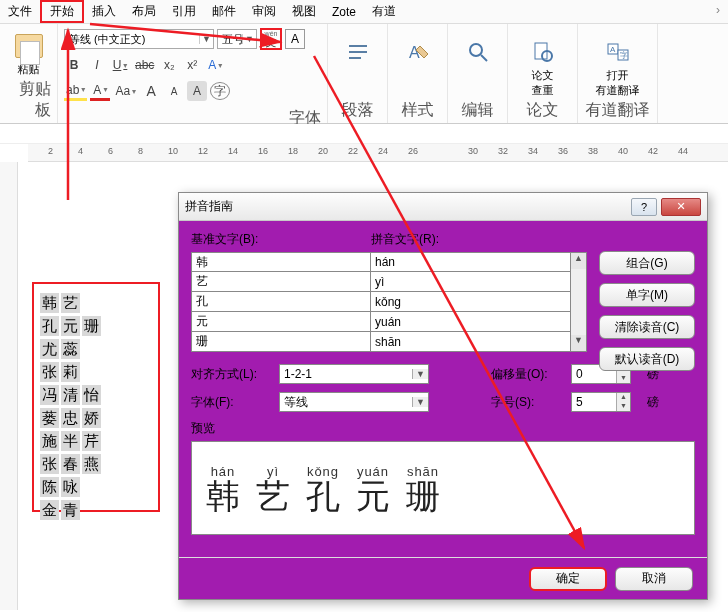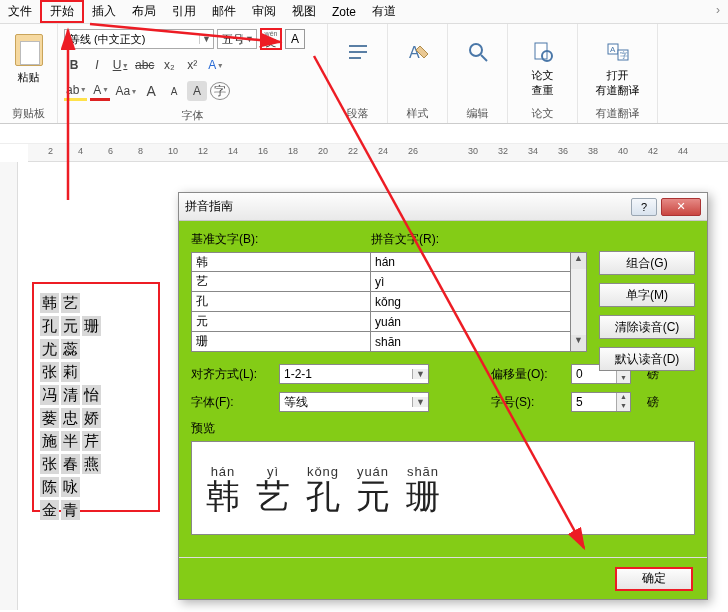--- a/index.html
+++ b/index.html
@@ -8,21 +8,21 @@
   
   .menubar { display: flex; height: 24px; border-bottom: 1px solid #ddd; align-items: stretch; background: #fafafa; }
   .menubar .item { padding: 3px 8px; cursor: pointer; font-size: 12px; display: flex; align-items: center; }
   .menubar .item.active { border: 2px solid #ed1c24; }
   .menubar .spacer { flex: 1; }
   .menubar .morebtn { padding: 3px 8px; color: #888; }
   
   
   .ribbon { display: flex; height: 100px; border-bottom: 1px solid #ccc; background: #fcfcfc; }
   .group { border-right: 1px solid #e6e6e6; padding: 4px 6px 2px 6px; display: flex; flex-direction: column; }
-  .group-label { text-align: center; font-size: 11px; color: #555; margin-top: auto; padding-top: 2px; }
+  .group-label { text-align: right; font-size: 16px; color: #555; margin-top: auto; padding-top: 2px; }
   
   .clipboard-group { width: 58px; align-items: center; }
   .paste-icon { width: 28px; height: 32px; background: #f6d9a0; border: 1px solid #c9a45a; border-radius: 2px; position: relative; margin-top: 6px; }
   .paste-icon::after { content: ""; position: absolute; left: 4px; top: 6px; width: 18px; height: 22px; background: #fff; border: 1px solid #bbb; }
   .paste-label { font-size: 11px; margin-top: 4px; }
   
   .font-group { width: 270px; }
   .font-row { display: flex; align-items: center; gap: 3px; margin-bottom: 4px; min-height: 22px; }
   .combo { display: flex; align-items: center; border: 1px solid #aaa; height: 20px; background: #fff; font-size: 11px; }
   .combo-text { padding: 0 4px; flex: 1; white-space: nowrap; overflow: hidden; }
@@ -50,21 +50,21 @@
   
   
   .name-box { position: absolute; left: 14px; top: 120px; width: 128px; height: 230px; border: 2px solid #ed1c24; padding: 6px 6px; }
   .name-row { display: flex; gap: 2px; margin: 3px 0; }
   .name-row span { display: inline-block; background: #d8d8d8; padding: 0 2px; font-size: 15px; line-height: 20px; }
   
   
   svg.overlay { position: absolute; left: 0; top: 0; width: 728px; height: 612px; pointer-events: none; }
   
   
-  .dialog { position: absolute; left: 178px; top: 192px; width: 530px; height: 408px; background: #84cc16; border: 1px solid #8a8a8a; box-shadow: 3px 3px 10px rgba(0,0,0,.3); display: flex; flex-direction: column; }
+  .dialog { position: absolute; left: 178px; top: 192px; width: 530px; height: 408px; background: #a21caf; border: 1px solid #8a8a8a; box-shadow: 3px 3px 10px rgba(0,0,0,.3); display: flex; flex-direction: column; }
   .dlg-title { height: 28px; background: linear-gradient(#fdfdfd,#e9e9e9); border-bottom: 1px solid #c8c8c8; display: flex; align-items: center; padding: 0 6px; font-size: 12px; }
   .dlg-title .t { flex: 1; }
   .dlg-title .wbtn { width: 26px; height: 18px; margin-left: 4px; border: 1px solid #9aa6b2; border-radius: 2px; display: flex; align-items: center; justify-content: center; font-size: 11px; background: linear-gradient(#f4f7fb,#d9e3ee); cursor: pointer; }
   .dlg-title .wbtn.close { background: linear-gradient(#e68a86,#c94640); color: #fff; border-color: #a33; width: 40px; }
   .dlg-body { flex: 1; padding: 10px 12px; position: relative; }
   
   .section-labels { display: flex; }
   .sl-left { width: 180px; font-size: 12px; }
   .sl-right { font-size: 12px; }
   
@@ -73,21 +73,21 @@
   .base-col { width: 180px; }
   .ruby-col { width: 200px; }
   .cell { border: 1px solid #888; border-top: none; height: 20px; padding: 0 4px; font-size: 12px; background: #fff; display: flex; align-items: center; }
   .base-col .cell:first-child, .ruby-col .cell:first-child { border-top: 1px solid #888; }
   .ruby-col .cell { border-left: none; }
   .col-scroll { width: 16px; border: 1px solid #888; border-left: none; background: #efefef; display: flex; flex-direction: column; }
   .col-scroll .arr { height: 16px; text-align: center; font-size: 9px; color: #555; cursor: pointer; background: #e6e6e6; }
   .col-scroll .track { flex: 1; }
   
   .side-buttons { position: absolute; right: 12px; top: 30px; width: 96px; display: flex; flex-direction: column; gap: 8px; }
-  .btn { height: 24px; border: 1px solid #8a8a8a; background: linear-gradient(#fdfdfd,#e7e7e7); font-size: 12px; display: flex; align-items: center; justify-content: center; cursor: pointer; border-radius: 0; }
+  .btn { height: 24px; border: 1px solid #8a8a8a; background: linear-gradient(#fdfdfd,#e7e7e7); font-size: 12px; display: flex; align-items: center; justify-content: center; cursor: pointer; border-radius: 6px; }
   
   .opts { margin-top: 12px; display: flex; flex-direction: column; gap: 8px; font-size: 12px; }
   .opt-row { display: flex; align-items: center; gap: 16px; }
   .opt-label { width: 72px; }
   .combo2 { border: 1px solid #888; height: 20px; background: #fff; display: flex; align-items: center; }
   .combo2 .txt { flex: 1; padding: 0 4px; }
   .combo2 .car { width: 16px; border-left: 1px solid #aaa; text-align: center; font-size: 9px; color: #555; background: #eee; }
   .spin { display: flex; border: 1px solid #888; height: 20px; background: #fff; }
   .spin .sval { width: 44px; padding: 0 4px; display: flex; align-items: center; }
   .spin .sbtns { width: 14px; display: flex; flex-direction: column; border-left: 1px solid #aaa; }
@@ -399,20 +399,21 @@
           <div class="pv-base">元</div>
         </div>
         <div class="pv-item">
           <div class="pv-ruby">shān</div>
           <div class="pv-base">珊</div>
         </div>
       </div>
   </div>
   <div class="dlg-footer">
     <div class="btn ok-btn" style="width:78px">确定</div>
+    <div class="btn" style="width:78px">取消</div>
   </div>
 </div>
 
 <svg class="overlay">
   <defs>
     <marker id="ah" markerWidth="10" markerHeight="10" refX="8" refY="3" orient="auto">
       <path d="M0,0 L9,3 L0,6 Z" fill="#ed1c24"></path>
     </marker>
   </defs>
   <line x1="68" y1="200" x2="68" y2="30" stroke="#ed1c24" stroke-width="2.5" marker-end="url(#ah)"></line>

